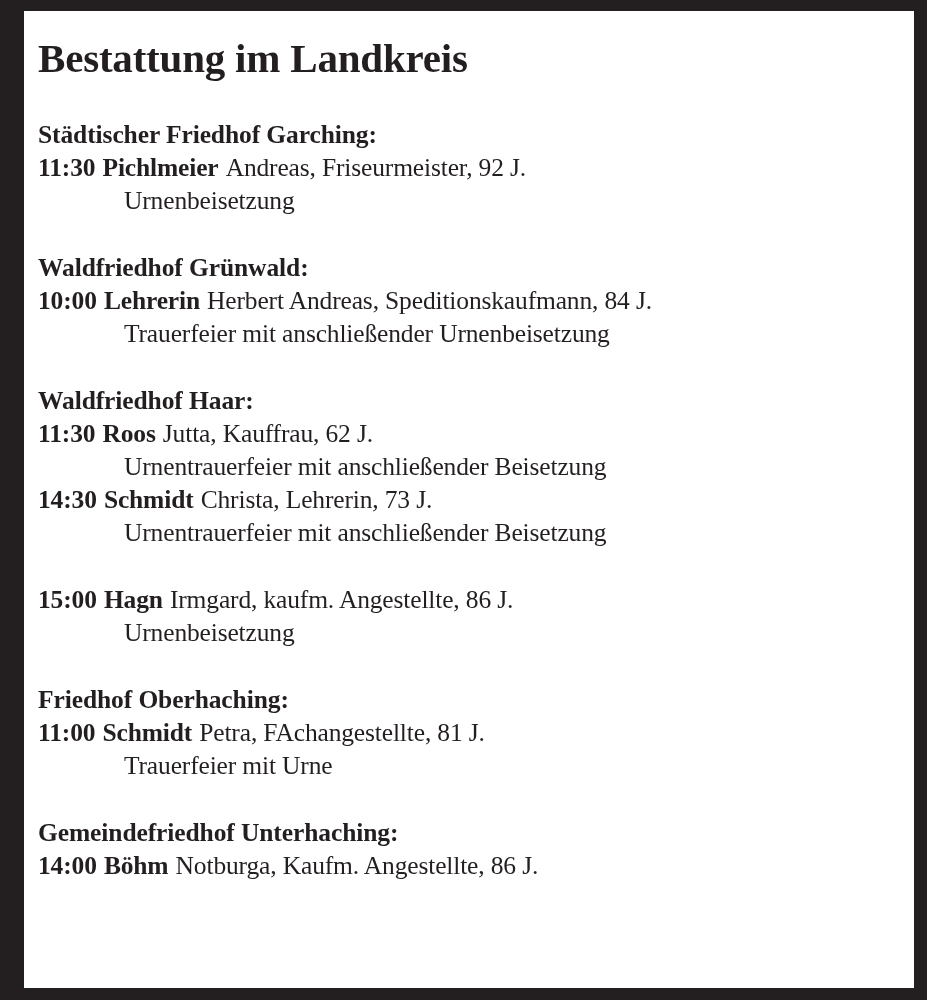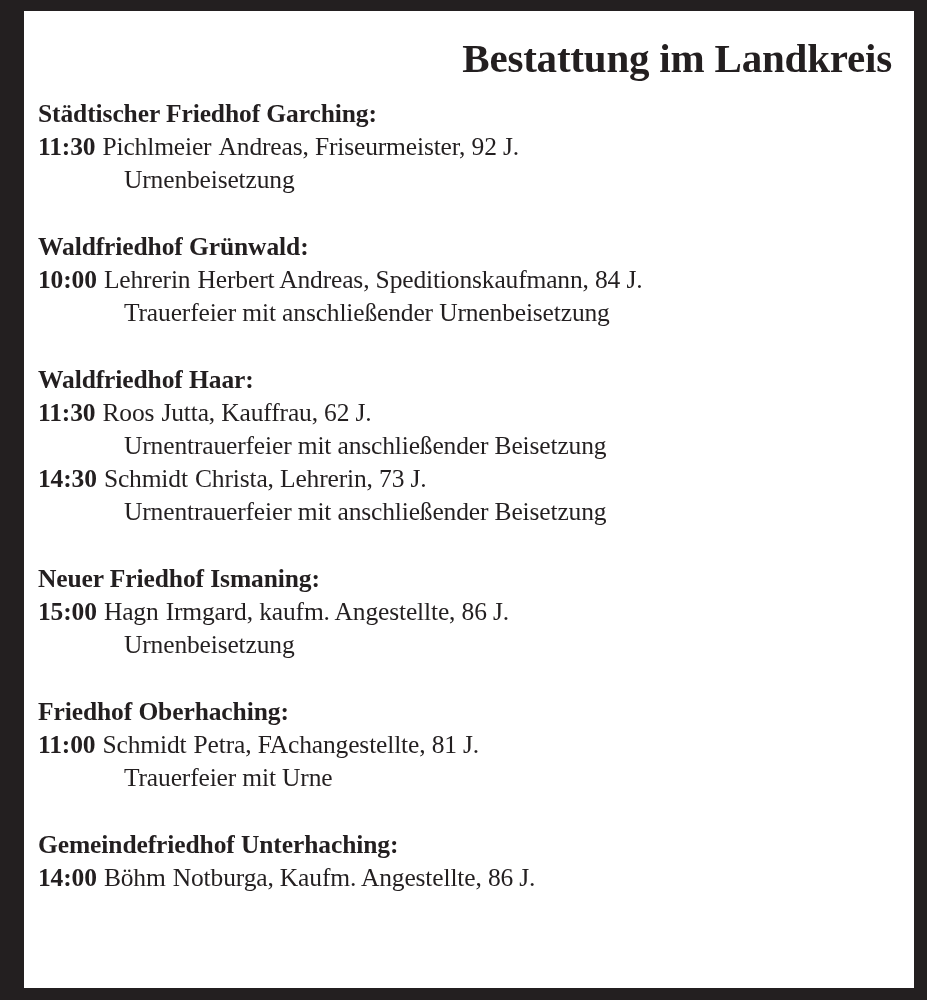--- a/index.html
+++ b/index.html
@@ -25,27 +25,27 @@
   #paper {
     box-sizing: border-box;
     width: 100%;
     height: 100%;
     background: #ffffff;
     padding: 24px 22px 10px 14px;
     color: #231f20;
   }
 
   #title {
-    text-align: right;
+    text-align: left;
     font-family: "Liberation Serif", "DejaVu Serif", serif;
     font-weight: bold;
     font-size: 41px;
     line-height: 46px;
     letter-spacing: -0.2px;
-    margin: 0 0 16px 0;
+    margin: 0 0 37px 0;
     white-space: nowrap;
   }
 
   .section {
     margin-bottom: 34px;
     margin-top: 16px;
   }
   .section:last-child {
     margin-bottom: 0;
   }
@@ -69,21 +69,21 @@
     line-height: 33px;
     white-space: nowrap;
     letter-spacing: -0.15px;
   }
 
   .entry-time {
     font-weight: bold;
   }
 
   .entry-surname {
-    font-weight: normal;
+    font-weight: bold;
   }
 
   .entry-rest {
     font-weight: normal;
   }
 
   .entry-detail {
     font-family: "Liberation Serif", "DejaVu Serif", serif;
     font-size: 25.5px;
     line-height: 33px;
@@ -125,21 +125,20 @@
           <div class="entry">
             <div class="entry-main"><span class="entry-time">11:30</span><span class="sp"></span><span class="entry-surname">Roos</span><span class="sp"></span><span class="entry-rest">Jutta, Kauffrau, 62 J.</span></div>
             <div class="entry-detail">Urnentrauerfeier mit anschließender Beisetzung</div>
           </div>
           <div class="entry">
             <div class="entry-main"><span class="entry-time">14:30</span><span class="sp"></span><span class="entry-surname">Schmidt</span><span class="sp"></span><span class="entry-rest">Christa, Lehrerin, 73 J.</span></div>
             <div class="entry-detail">Urnentrauerfeier mit anschließender Beisetzung</div>
           </div>
         </div>
         <div class="section">
-          <div class="section-heading">Neuer Friedhof Ismaning:</div>
           <div class="entry">
             <div class="entry-main"><span class="entry-time">15:00</span><span class="sp"></span><span class="entry-surname">Hagn</span><span class="sp"></span><span class="entry-rest">Irmgard, kaufm. Angestellte, 86 J.</span></div>
             <div class="entry-detail">Urnenbeisetzung</div>
           </div>
         </div>
         <div class="section">
           <div class="section-heading">Friedhof Oberhaching:</div>
           <div class="entry">
             <div class="entry-main"><span class="entry-time">11:00</span><span class="sp"></span><span class="entry-surname">Schmidt</span><span class="sp"></span><span class="entry-rest">Petra, FAchangestellte, 81 J.</span></div>
             <div class="entry-detail">Trauerfeier mit Urne</div>

